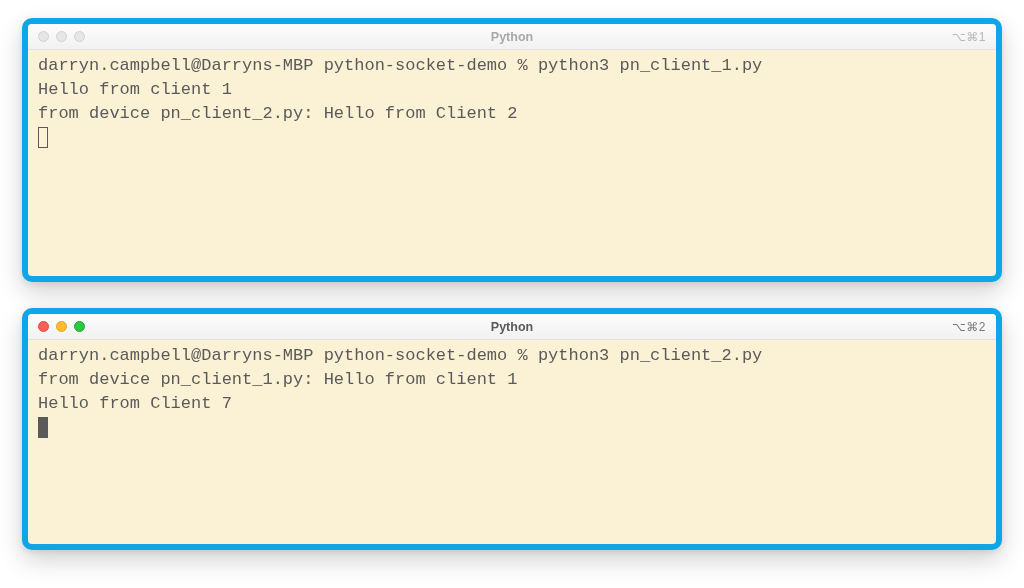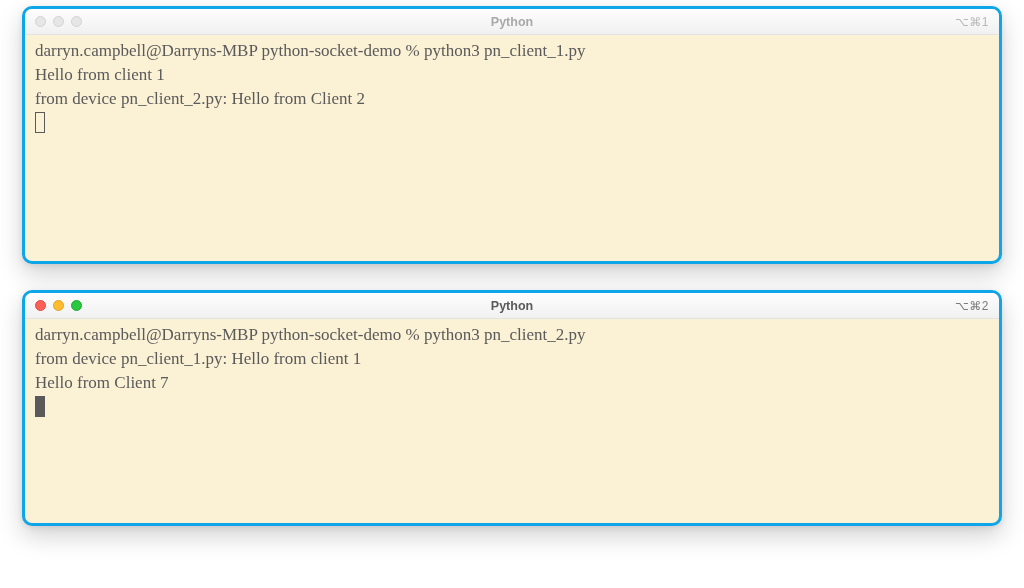--- a/index.html
+++ b/index.html
@@ -9,25 +9,26 @@
     }
     body {
       background: #ffffff;
       font-family: -apple-system, BlinkMacSystemFont, "Segoe UI", sans-serif;
       padding: 6px 22px 22px 22px;
       width: 1024px;
       height: 588px;
     }
     .window {
       background: #fbf1d5;
-      border: 3px solid #0ea5e9;
+      border: 6px solid #0ea5e9;
       border-radius: 10px;
       box-shadow: 0 10px 24px rgba(0,0,0,0.18), 0 2px 6px rgba(0,0,0,0.08);
       overflow: hidden;
       margin-bottom: 26px;
+      margin-top: 12px;
     }
     .title-bar {
       height: 26px;
       background: linear-gradient(#fdfdfd, #f1f1f1);
       border-bottom: 1px solid #e3e3e3;
       display: flex;
       align-items: center;
       position: relative;
       padding: 0 10px;
     }
@@ -58,21 +59,21 @@
     .inactive .window-title { color: #a9a9a9; }
     .shortcut-label {
       margin-left: auto;
       font-size: 12px;
       color: #7b7b7b;
       letter-spacing: 0.5px;
     }
     .inactive .shortcut-label { color: #b8b8b8; }
     .terminal-body {
       padding: 4px 10px 10px 10px;
-      font-family: Liberation Serif, serif;
+      font-family: Liberation Mono, monospace;
       font-size: 17px;
       line-height: 1.4;
       color: #5a5a5a;
       white-space: pre;
       height: 226px;
       overflow: hidden;
     }
     .window-2 .terminal-body {
       height: 204px;
     }

